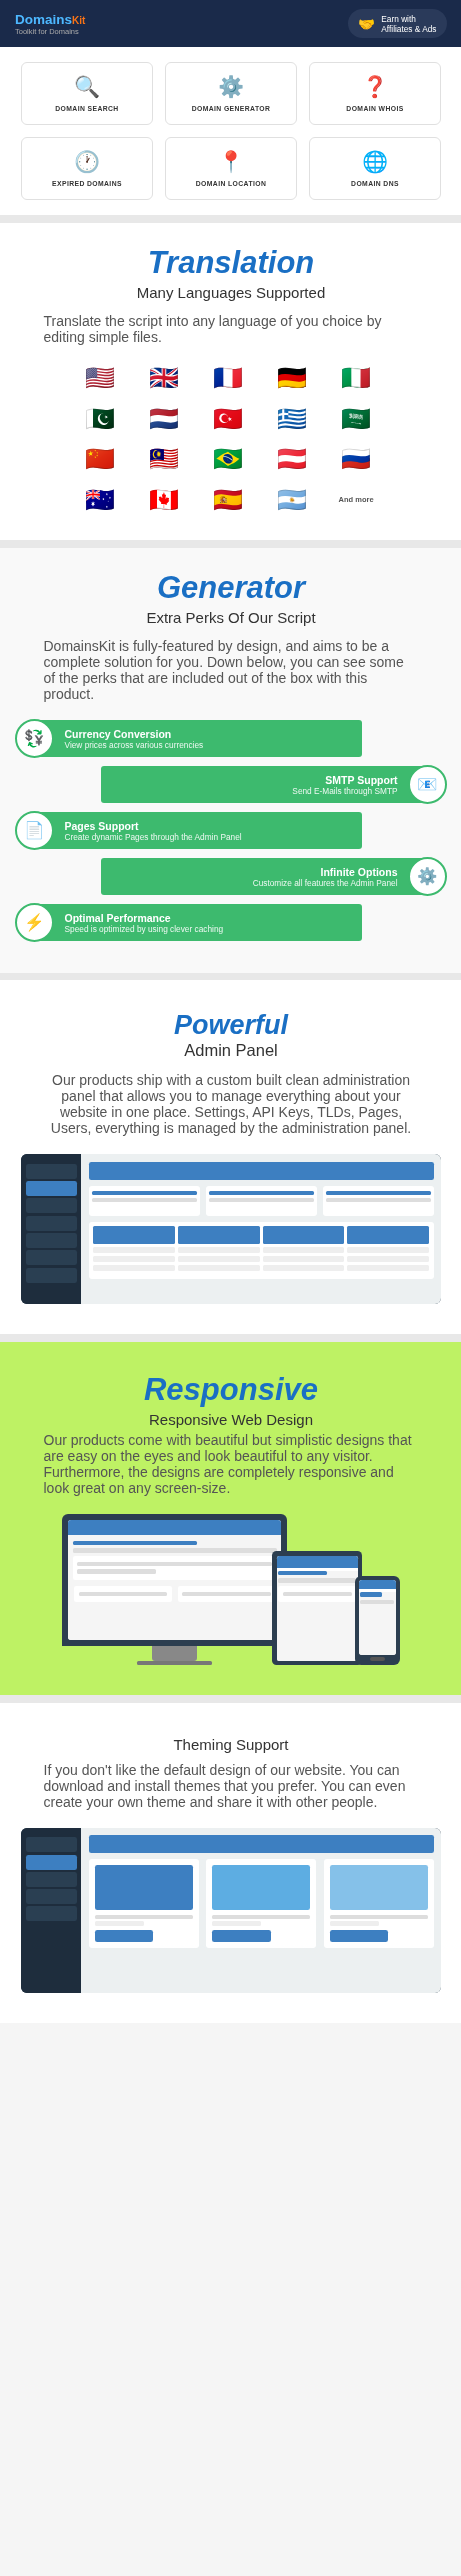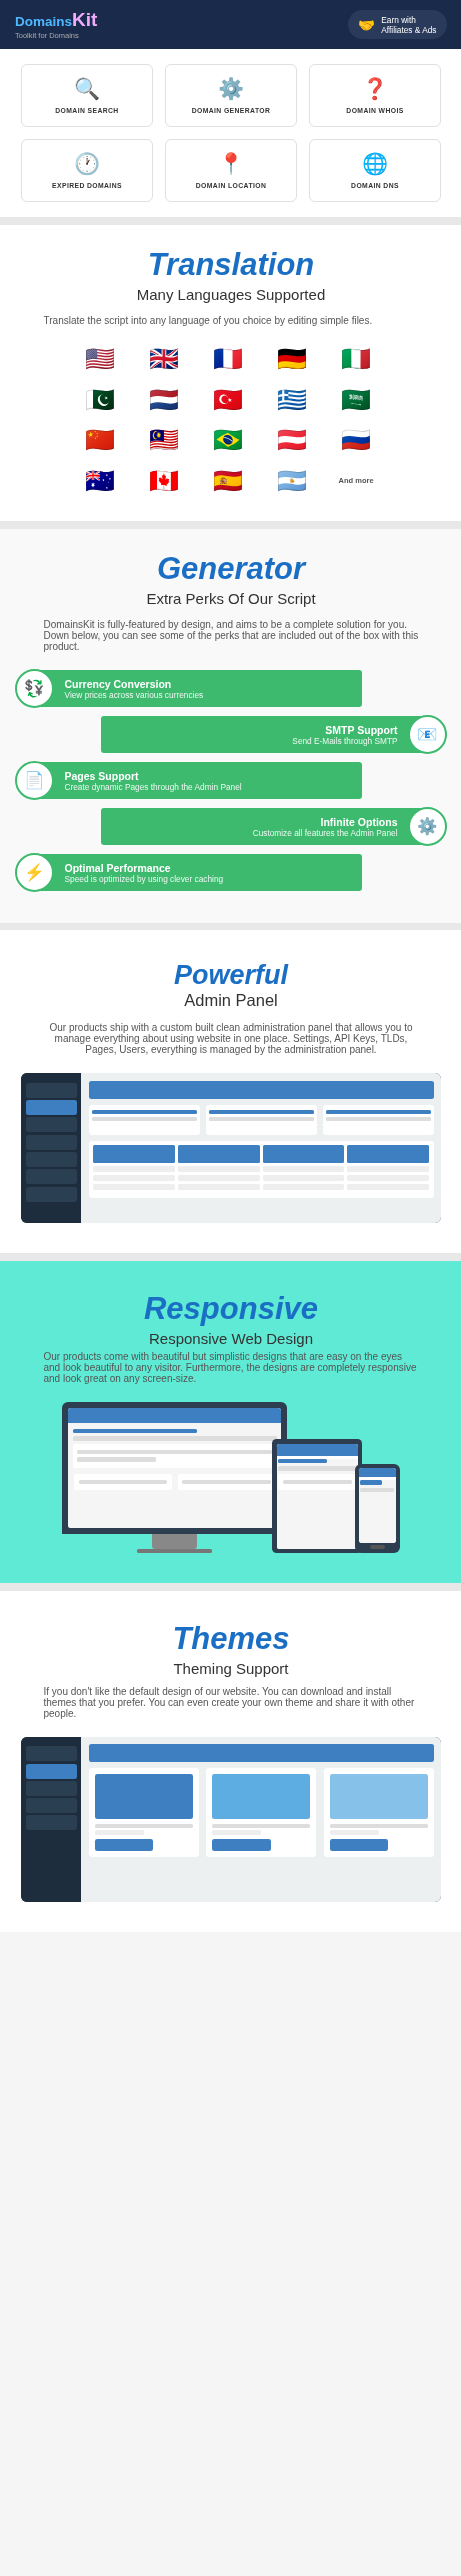--- a/index.html
+++ b/index.html
@@ -13,21 +13,21 @@
     
     .header {
       background: #1a2a4a;
       display: flex;
       align-items: center;
       justify-content: space-between;
       padding: 9px 15px;
     }
     .header-logo { display: flex; align-items: center; }
     .logo-text-dk { color: #4db8ff; font-size: 13.5px; font-weight: bold; }
-    .logo-text-kit { color: #f0abfc; font-size: 19px; font-weight: bold; }
+    .logo-text-kit { color: #f97316; font-size: 10px; font-weight: bold; }
     .logo-subtitle { color: #aaa; font-size: 7.5px; display: block; }
     .header-affiliate {
       display: flex; align-items: center;
       background: #2a3a5a; border-radius: 15px;
       padding: 4.5px 10.5px; color: white; font-size: 8.3px;
     }
     .affiliate-icon { font-size: 13.5px; margin-right: 6px; color: #ffd700; }
 
     
     .tools-section {
@@ -63,21 +63,21 @@
       font-size: 31px;
       font-weight: bold;
       font-style: italic;
     }
     .section-subtitle {
       font-size: 15px;
       color: #333;
       margin: 3px 0 12px;
     }
     .section-desc {
-      font-size: 10px;
+      font-size: 14px;
       color: #555;
       max-width: 375px;
       margin: 0 auto 15px;
       text-align: left;
     }
     .flags-grid {
       display: grid;
       grid-template-columns: repeat(5, 1fr);
       gap: 4.5px;
       max-width: 315px;
@@ -222,21 +222,21 @@
     .mockup-table-row {
       display: flex; gap: 3px; margin-bottom: 3px;
     }
     .mockup-table-cell {
       flex: 1; height: 6px; background: #eee; border-radius: 1.5px;
     }
     .mockup-table-cell.header { background: #3d7fc1; }
 
     
     .responsive-section {
-      background: #5eead4;
+      background: #bef264;
       padding: 30px 15px;
     }
     .responsive-section .section-title-blue { text-align: center; }
     .responsive-section .section-subtitle { text-align: center; margin-bottom: 4px; }
     .responsive-section .section-desc { text-align: left; margin-bottom: 18px; }
     .devices-mockup {
       display: flex;
       align-items: flex-end;
       justify-content: center;
       gap: 0;
@@ -476,21 +476,21 @@
 
 
   </div>
 </section>
 
 <div class="divider-space"></div>
 
 <section class="powerful-section">
   <h2 class="section-title-blue">Powerful</h2>
   <p class="admin-panel-label">Admin Panel</p>
-  <p class="section-desc">Our products ship with a custom built clean administration panel that allows you to manage everything about using website in one place. Settings, API Keys, TLDs, Pages, Users, everything is managed by the administration panel.</p>
+  <p class="section-desc">Our products ship with a custom built clean administration panel that allows you to manage everything about your website in one place. Settings, API Keys, TLDs, Pages, Users, everything is managed by the administration panel.</p>
   <div class="admin-panel-mockup">
     <div class="mockup-sidebar">
       <div class="mockup-sidebar-item"></div>
       <div class="mockup-sidebar-item active"></div>
       <div class="mockup-sidebar-item"></div>
       <div class="mockup-sidebar-item"></div>
       <div class="mockup-sidebar-item"></div>
       <div class="mockup-sidebar-item"></div>
       <div class="mockup-sidebar-item"></div>
     </div>
@@ -593,21 +593,20 @@
         </div>
       </div>
       <div class="phone-home-btn"></div>
     </div>
   </div>
 </section>
 
 <div class="divider-space"></div>
 
 <section class="themes-section">
-  <h2 class="section-title-blue">Themes</h2>
   <p class="section-subtitle">Theming Support</p>
   <p class="section-desc">If you don't like the default design of our website. You can download and install themes that you prefer. You can even create your own theme and share it with other people.</p>
   <div class="themes-mockup">
     <div class="mockup-sidebar">
       <div class="mockup-sidebar-item"></div>
       <div class="mockup-sidebar-item active"></div>
       <div class="mockup-sidebar-item"></div>
       <div class="mockup-sidebar-item"></div>
       <div class="mockup-sidebar-item"></div>
     </div>

